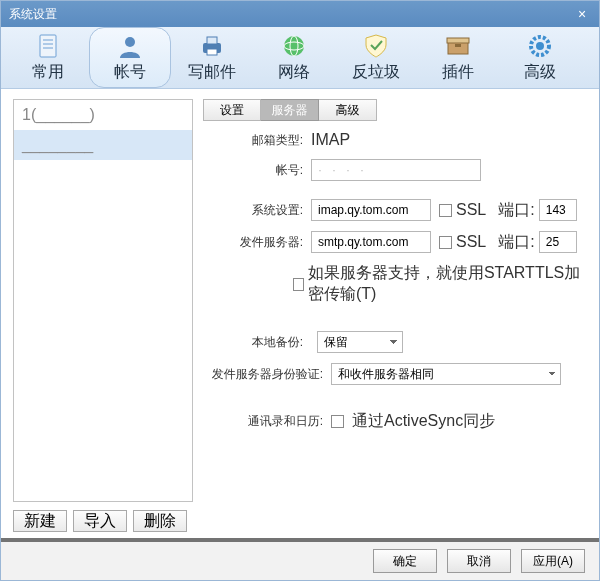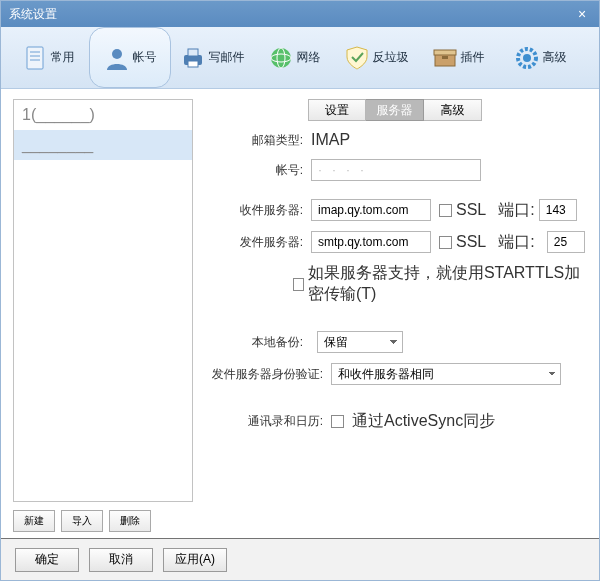--- a/index.html
+++ b/index.html
@@ -1,48 +1,48 @@
 <!DOCTYPE html>
 <html><head>
 <meta charset="utf-8">
 <style>
   * { box-sizing: border-box; font-family: "Microsoft YaHei", "PingFang SC", sans-serif; }
   body { margin: 0; background: #fff; }
   .window { width: 600px; height: 581px; border: 1px solid #9bb7d6; display: flex; flex-direction: column; background: #fff; }
   .titlebar { height: 26px; background: linear-gradient(#6b99c9, #5a8bc0); display: flex; align-items: center; justify-content: space-between; padding: 0 8px; color: #fff; font-size: 12px; }
   .titlebar .close { width: 18px; height: 18px; display:flex; align-items:center; justify-content:center; font-size:14px; cursor:pointer; }
   .toolbar { height: 62px; background: linear-gradient(#e8f1fb, #d5e4f4); border-bottom: 1px solid #b4cbe4; display:flex; align-items:stretch; padding: 0 6px; }
-  .toolbtn { width: 82px; display:flex; align-items:center; justify-content:center; gap:3px; font-size:12px; color:#234; cursor:pointer; border:1px solid transparent; }
+  .toolbtn { width: 82px; display:flex; flex-direction:column; align-items:center; justify-content:center; gap:3px; font-size:16px; color:#234; cursor:pointer; border:1px solid transparent; }
   .toolbtn.active { background: linear-gradient(#f3f8fe, #dcebf9); border:1px solid #a9c3e0; border-radius:15px; }
   .toolbtn .ico { width:26px; height:26px; display:flex; align-items:center; justify-content:center; }
   .body { flex:1; display:flex; padding: 10px 12px 6px 12px; gap: 10px; overflow:hidden; }
   .leftcol { width: 180px; display:flex; flex-direction:column; }
   .acct-list { flex:1; border:1px solid #c2c2c2; background:#fff; font-size:16px; overflow:auto; }
   .acct-list .row { padding:6px 8px; color:#888; blur:1; filter: blur(0.6px); cursor:pointer; }
   .acct-list .row.sel { background:#d7e7f7; color:#888; }
   .left-btns { display:flex; gap:6px; margin-top:8px; }
-  .btn { height:22px; padding: 0 10px; font-size:10px; background: linear-gradient(#fdfdfd,#eaeaea); border:1px solid #a9a9a9; cursor:pointer; display:flex; align-items:center; }
+  .btn { height:22px; padding: 0 10px; font-size:16px; background: linear-gradient(#fdfdfd,#eaeaea); border:1px solid #a9a9a9; cursor:pointer; display:flex; align-items:center; }
   .rightcol { flex:1; display:flex; flex-direction:column; }
-  .tabs { display:flex; justify-content:center; gap:0; margin-bottom:10px; }
+  .tabs { display:flex; justify-content:flex-start; gap:0; margin-bottom:10px; }
   .tab { width:58px; height:22px; border:1px solid #b7b7b7; background:linear-gradient(#fbfbfb,#e9e9e9); font-size:12px; display:flex; align-items:center; justify-content:center; cursor:pointer; }
   .tab + .tab { border-left:none; }
   .tab.active { background:#b9b9b9; color:#fff; border-color:#9a9a9a; }
   .form { font-size:12px; color:#333; }
   .frow { display:flex; align-items:center; margin-bottom:10px; }
   .flabel { width:108px; text-align:right; padding-right:8px; color:#333; }
   .finput { height:22px; border:1px solid #b7b7b7; background:#fff; padding:0 6px; font-size:12px; }
   .finput.w1 { width:120px; }
   .finput.wport { width:38px; text-align:left; }
   .finput.sel { width:170px; }
   .finput.blur { color:#bbb; filter: blur(0.6px); }
   .chk { width:13px; height:13px; border:1px solid #8a8a8a; background:#fff; margin:0 4px 0 8px; display:inline-block; vertical-align:middle; cursor:pointer; }
   .txt { font-size:16px; }
   .gap { height:8px; }
   select.finput { appearance:none; -webkit-appearance:none; background-image: linear-gradient(45deg, transparent 50%, #666 50%), linear-gradient(135deg, #666 50%, transparent 50%); background-position: right 8px center, right 4px center; background-size: 4px 4px, 4px 4px; background-repeat:no-repeat; padding-right:18px; }
-  .footer { height:42px; border-top:1px solid #737373; background:#f2f2f2; display:flex; align-items:center; justify-content:flex-start; gap:10px; padding: 0 14px; }
+  .footer { height:42px; border-top:4px solid #737373; background:#f2f2f2; display:flex; align-items:center; justify-content:flex-end; gap:10px; padding: 0 14px; }
   .fbtn { min-width:64px; height:24px; border:1px solid #9a9a9a; background:linear-gradient(#fdfdfd,#e6e6e6); font-size:12px; cursor:pointer; }
   svg { display:block; }
 </style>
 </head>
 <body>
 
 <div class="window">
   <div class="titlebar">
     <span>系统设置</span>
     <span class="close">×</span>
@@ -143,34 +143,34 @@
         <div class="frow">
           <div class="flabel">邮箱类型:</div>
           <div class="txt">IMAP</div>
         </div>
         <div class="frow">
           <div class="flabel">帐号:</div>
           <input class="finput blur" style="width: 170px;" value="·   ·   ·   ·">
         </div>
         <div class="gap"></div>
         <div class="frow">
-          <div class="flabel">收件服务器:</div>
+          <div class="flabel">系统设置:</div>
           <input class="finput w1" value="imap.qy.tom.com" style="">
           <span class="chk"></span>
           <span class="txt">SSL</span>
           <span class="txt" style="margin-left:12px">端口:</span>
           <input class="finput wport" style="margin-left: 4px;" value="143">
         </div>
         <div class="frow">
           <div class="flabel">发件服务器:</div>
           <input class="finput w1" value="smtp.qy.tom.com" style="">
           <span class="chk"></span>
           <span class="txt">SSL</span>
           <span class="txt" style="margin-left:12px">端口:</span>
-          <input class="finput wport" style="margin-left: 12px;" value="25">
+          <input class="finput wport" style="margin-left: 4px;" value="25">
         </div>
         <div class="frow">
           <div class="flabel"></div>
           <span class="chk" style="margin-left:0"></span>
           <span class="txt" style="">如果服务器支持，就使用STARTTLS加密传输(T)</span>
         </div>
         <div class="gap"></div>
           <div class="gap"></div>
         <div class="frow">
           <div class="flabel">本地备份:</div>

